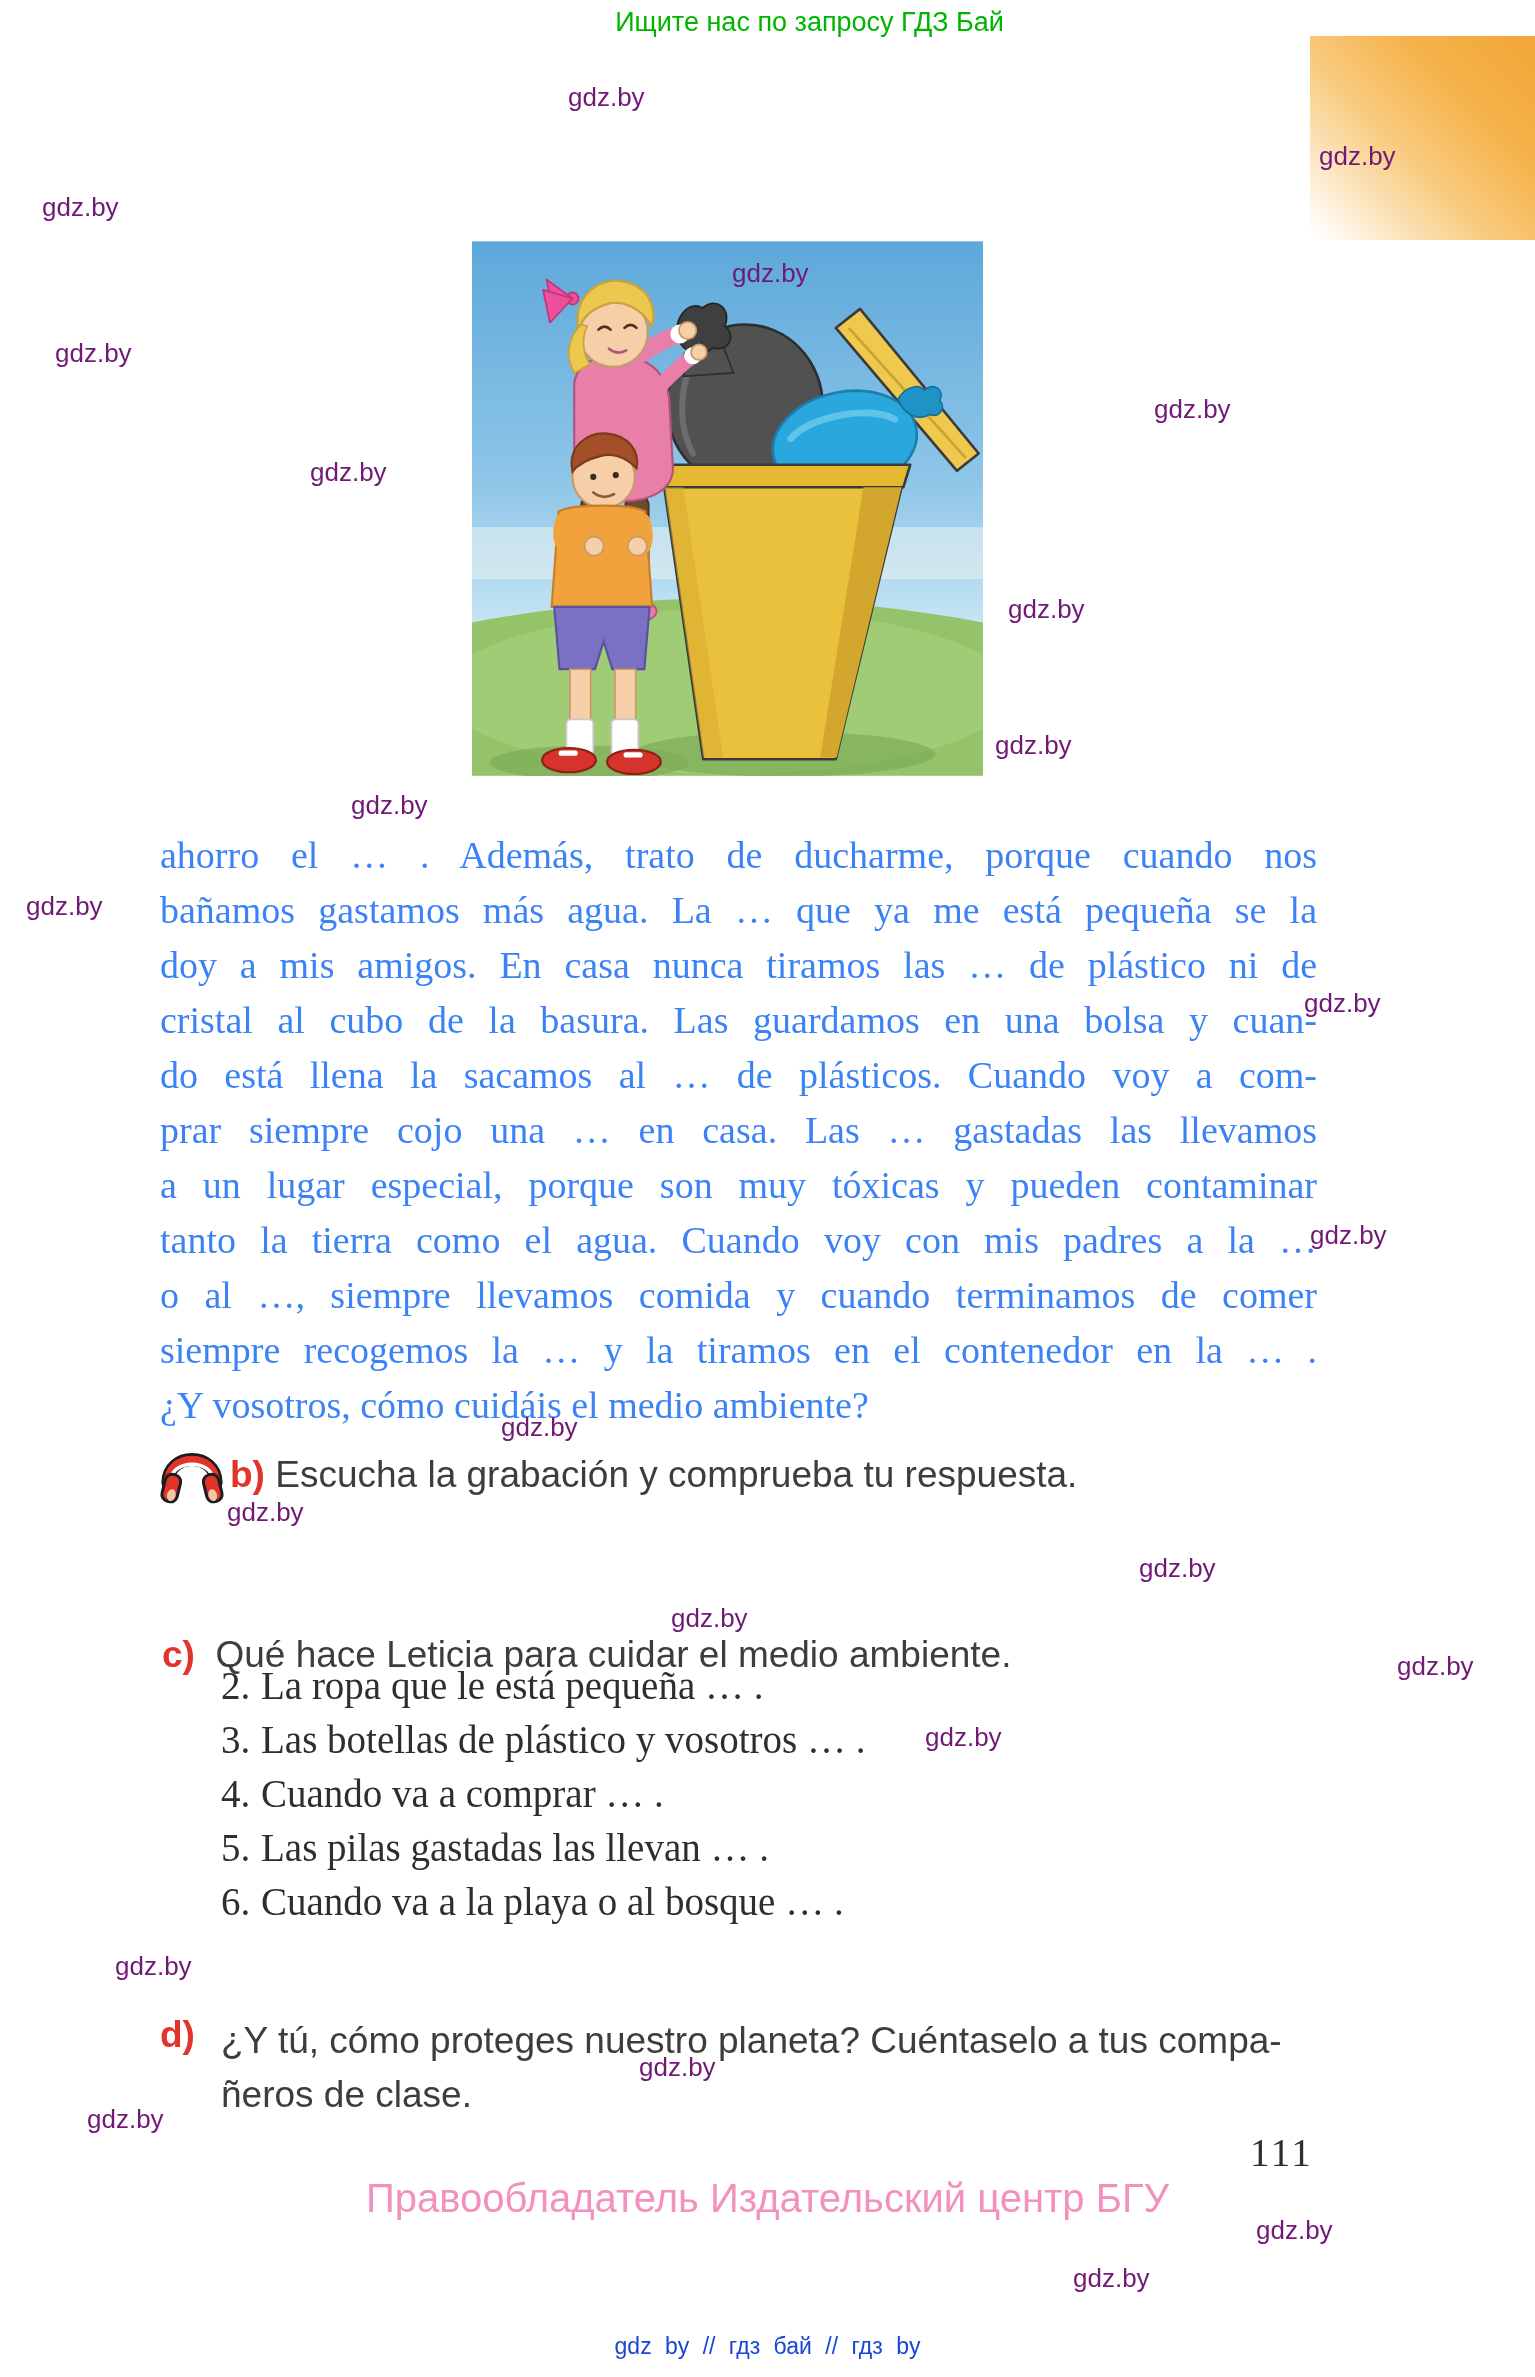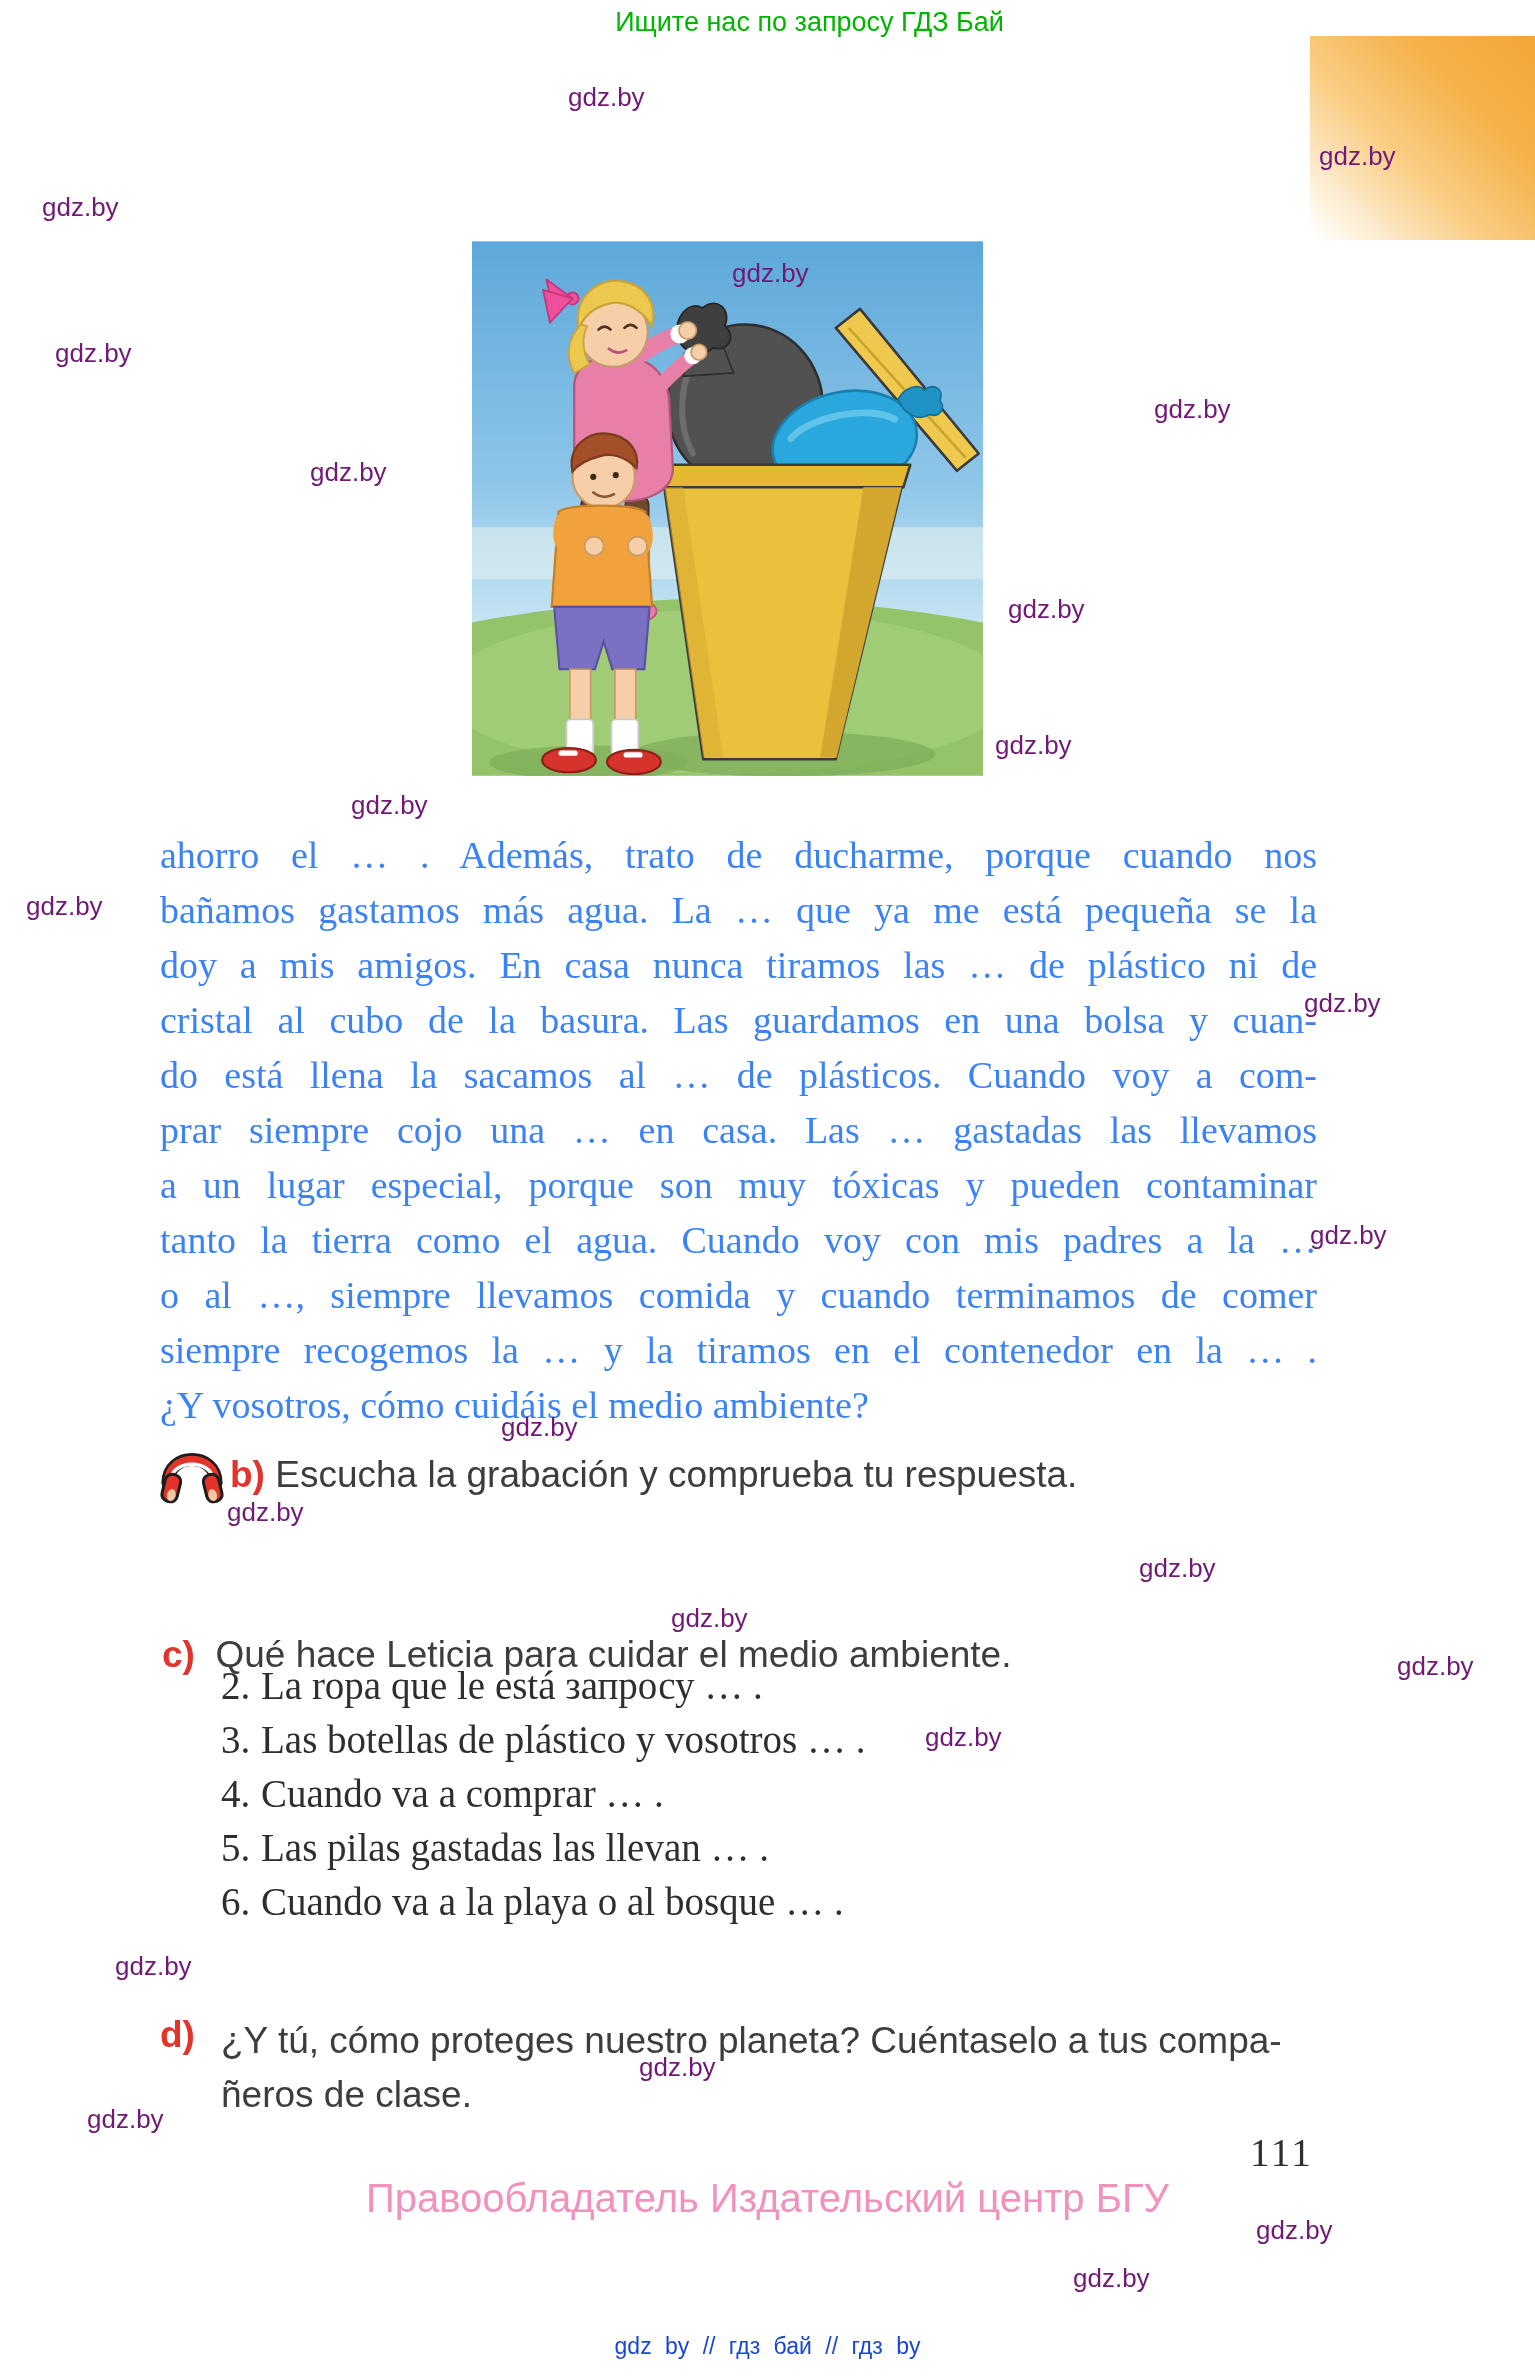--- a/index.html
+++ b/index.html
@@ -178,21 +178,21 @@
     <span>Escucha la grabación y comprueba tu respuesta.</span>
   </div>
 
   <div class="taskrow" style="left:162px;top:1634px">
     <span class="redlbl">c)</span>&nbsp;
     <span>Qué hace Leticia para cuidar el medio ambiente.</span>
   </div>
 
   <div class="list">
     <div class="li">
-      <span class="num">2.</span><span>La ropa que le está запросу … .</span>
+      <span class="num">2.</span><span>La ropa que le está pequeña … .</span>
     </div>
     <div class="li">
       <span class="num">3.</span><span>Las botellas de plástico y vosotros … .</span>
     </div>
     <div class="li">
       <span class="num">4.</span><span>Cuando va a comprar … .</span>
     </div>
     <div class="li">
       <span class="num">5.</span><span>Las pilas gastadas las llevan … .</span>
     </div>

